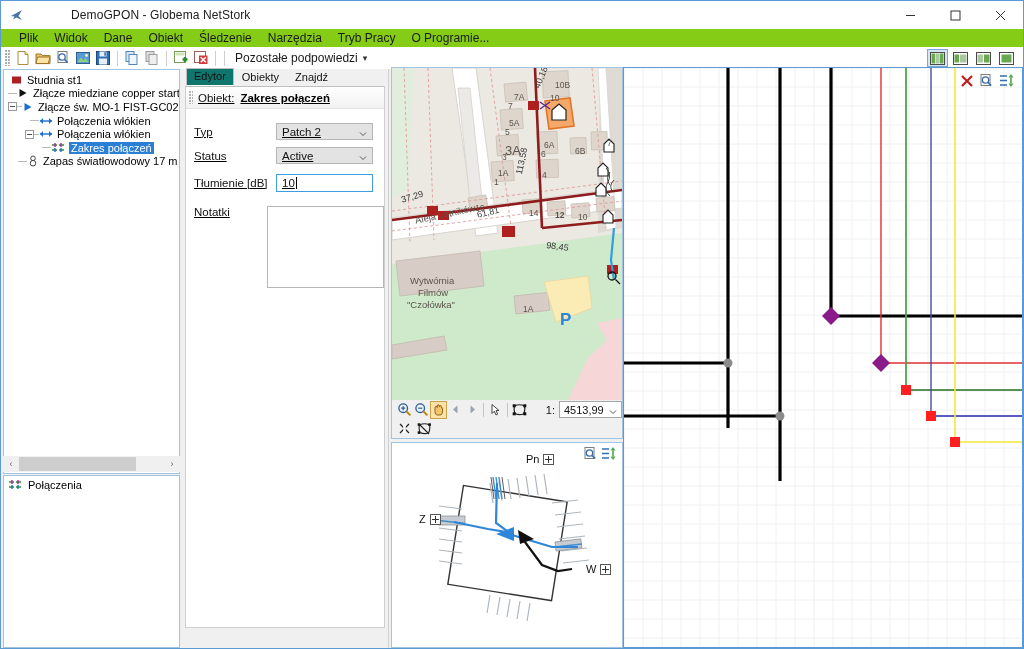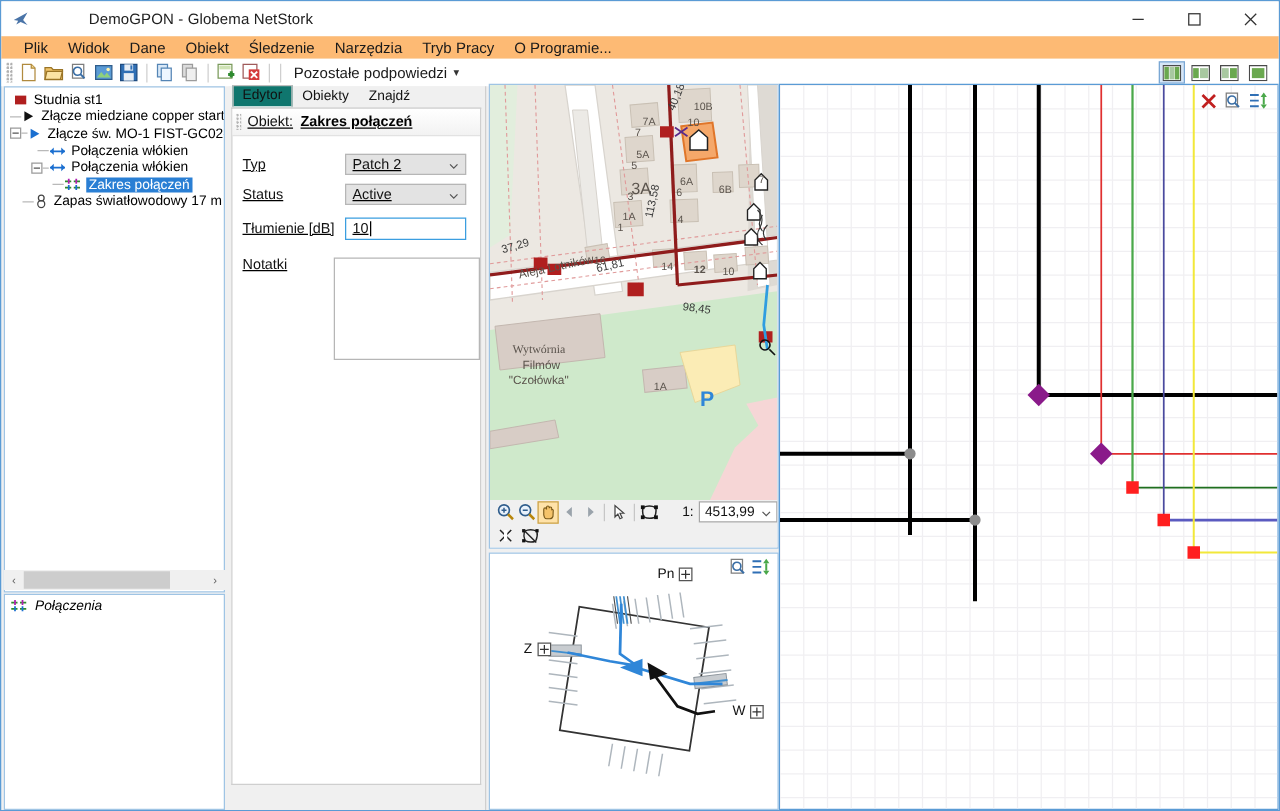--- a/index.html
+++ b/index.html
@@ -36,21 +36,21 @@
   .winbtns { margin-left: auto; display: flex; height: 28px; }
   .winbtn {
     width: 45px; height: 28px; display: flex; align-items: center; justify-content: center;
     color: #333; font-size: 13px; line-height: 1;
   }
   .winbtn svg { display: block; }
 
   
   #menubar {
     position: absolute; left: 0; top: 28px; width: 1022px; height: 18px;
-    background: #fdba74;
+    background: #84cc16;
     display: flex; align-items: center; padding-left: 10px;
   }
   .menu-item {
     font-size: 12px; color: #1a1a1a; padding: 1px 8px; white-space: nowrap;
   }
 
   
   #toolbar {
     position: absolute; left: 0; top: 46px; width: 1022px; height: 22px;
     background: #ffffff;
@@ -116,21 +116,21 @@
 
   
   #bl-panel {
     position: absolute; left: 2px; top: 474px; width: 177px; height: 173px;
     background: #ffffff; border: 1px solid #9fc4e4;
   }
   #bl-panel .row {
     display: flex; align-items: center; height: 17px; padding-left: 4px;
     font-size: 11px; color: #000;
   }
-  #bl-panel .row .lbl { margin-left: 6px; font-style: italic; }
+  #bl-panel .row .lbl { margin-left: 6px; }
 
   
   #editor-panel {
     position: absolute; left: 182px; top: 68px; width: 206px; height: 579px;
     background: #f0f0f0; border-right: 1px solid #cfcfcf;
   }
   #ed-tabs { display: flex; height: 17px; padding-left: 3px; align-items: flex-end; }
   .ed-tab {
     font-size: 11px; color: #111; padding: 1px 7px 2px 7px; line-height: 13px;
     border: 1px solid transparent; border-bottom: none;
@@ -681,21 +681,21 @@
           <div style="position: absolute; left: 215px; top: 70px; font-size: 8.5px; color: rgb(90, 83, 76); white-space: nowrap; transform-origin: left top;">7</div>
           <div style="position: absolute; left: 122px; top: 105px; font-size: 9px; color: rgb(58, 58, 58); white-space: nowrap; transform-origin: left top; transform: rotate(-78deg);">113,58</div>
           <div style="position: absolute; left: 8px; top: 127px; font-size: 9px; color: rgb(58, 58, 58); white-space: nowrap; transform-origin: left top; transform: rotate(-16deg);">37,29</div>
           <div style="position: absolute; left: 84px; top: 142px; font-size: 9px; color: rgb(58, 58, 58); white-space: nowrap; transform-origin: left top; transform: rotate(-13deg);">61,81</div>
           <div style="position: absolute; left: 83px; top: 135px; font-size: 8.5px; color: rgb(90, 83, 76); white-space: nowrap; transform-origin: left top;">16</div>
           <div style="position: absolute; left: 22px; top: 147px; font-size: 9.5px; color: rgb(90, 83, 76); white-space: nowrap; transform-origin: left top; transform: rotate(-12deg);">Aleja Lotników</div>
           <div style="position: absolute; left: 137px; top: 140px; font-size: 8.5px; color: rgb(90, 83, 76); white-space: nowrap; transform-origin: left top;">14</div>
           <div style="position: absolute; left: 163px; top: 142px; font-size: 8.5px; color: rgb(90, 83, 76); white-space: nowrap; transform-origin: left top; font-weight: bold;">12</div>
           <div style="position: absolute; left: 186px; top: 144px; font-size: 8.5px; color: rgb(90, 83, 76); white-space: nowrap; transform-origin: left top;">10</div>
           <div style="position: absolute; left: 155px; top: 172px; font-size: 9px; color: rgb(58, 58, 58); white-space: nowrap; transform-origin: left top; transform: rotate(8deg);">98,45</div>
-          <div style="position: absolute; left: 18px; top: 207px; font-size: 9.5px; color: rgb(90, 83, 76); white-space: nowrap; transform-origin: left top; font-family: Liberation Serif, serif;">Wytwórnia</div>
+          <div style="position: absolute; left: 18px; top: 207px; font-size: 9.5px; color: rgb(90, 83, 76); white-space: nowrap; transform-origin: left top;">Wytwórnia</div>
           <div style="position: absolute; left: 26px; top: 219px; font-size: 9.5px; color: rgb(90, 83, 76); white-space: nowrap; transform-origin: left top;">Filmów</div>
           <div style="position: absolute; left: 15px; top: 231px; font-size: 9.5px; color: rgb(90, 83, 76); white-space: nowrap; transform-origin: left top;">"Czołówka"</div>
           <div style="position: absolute; left: 131px; top: 236px; font-size: 8.5px; color: rgb(90, 83, 76); white-space: nowrap; transform-origin: left top;">1A</div>
           <div style="position: absolute; left: 168px; top: 242px; font-size: 17px; color: rgb(47, 134, 216); font-weight: bold; white-space: nowrap; transform-origin: left top;">P</div>
         </div>
     </div>
 
     <div id="map-toolbar">
       <div class="mtrow">
         <div class="mbtn">

